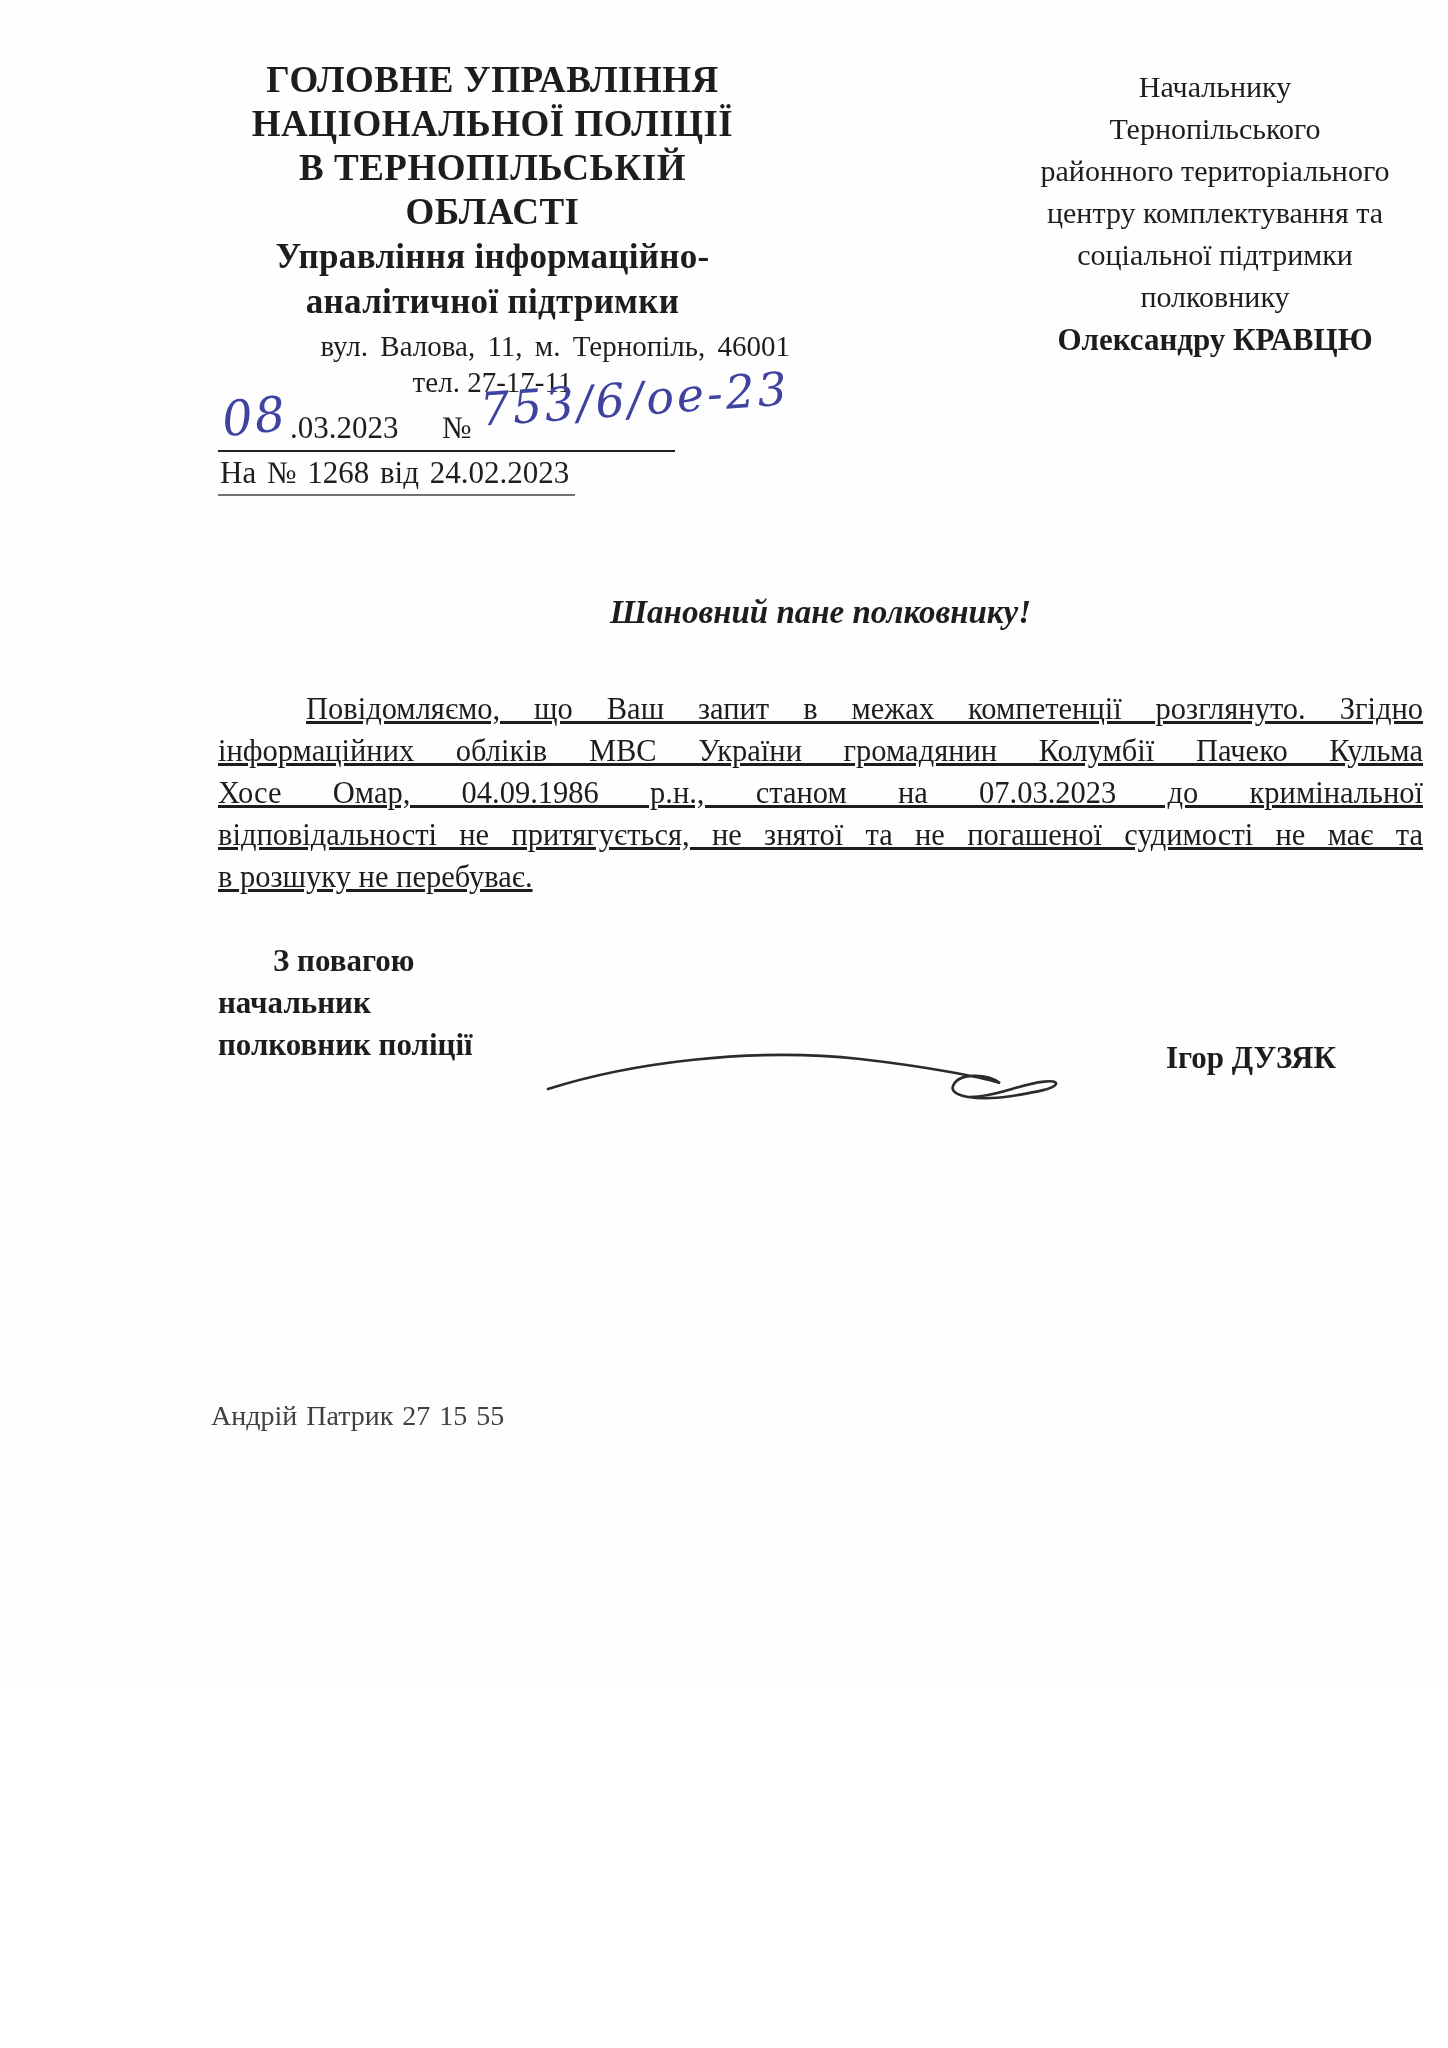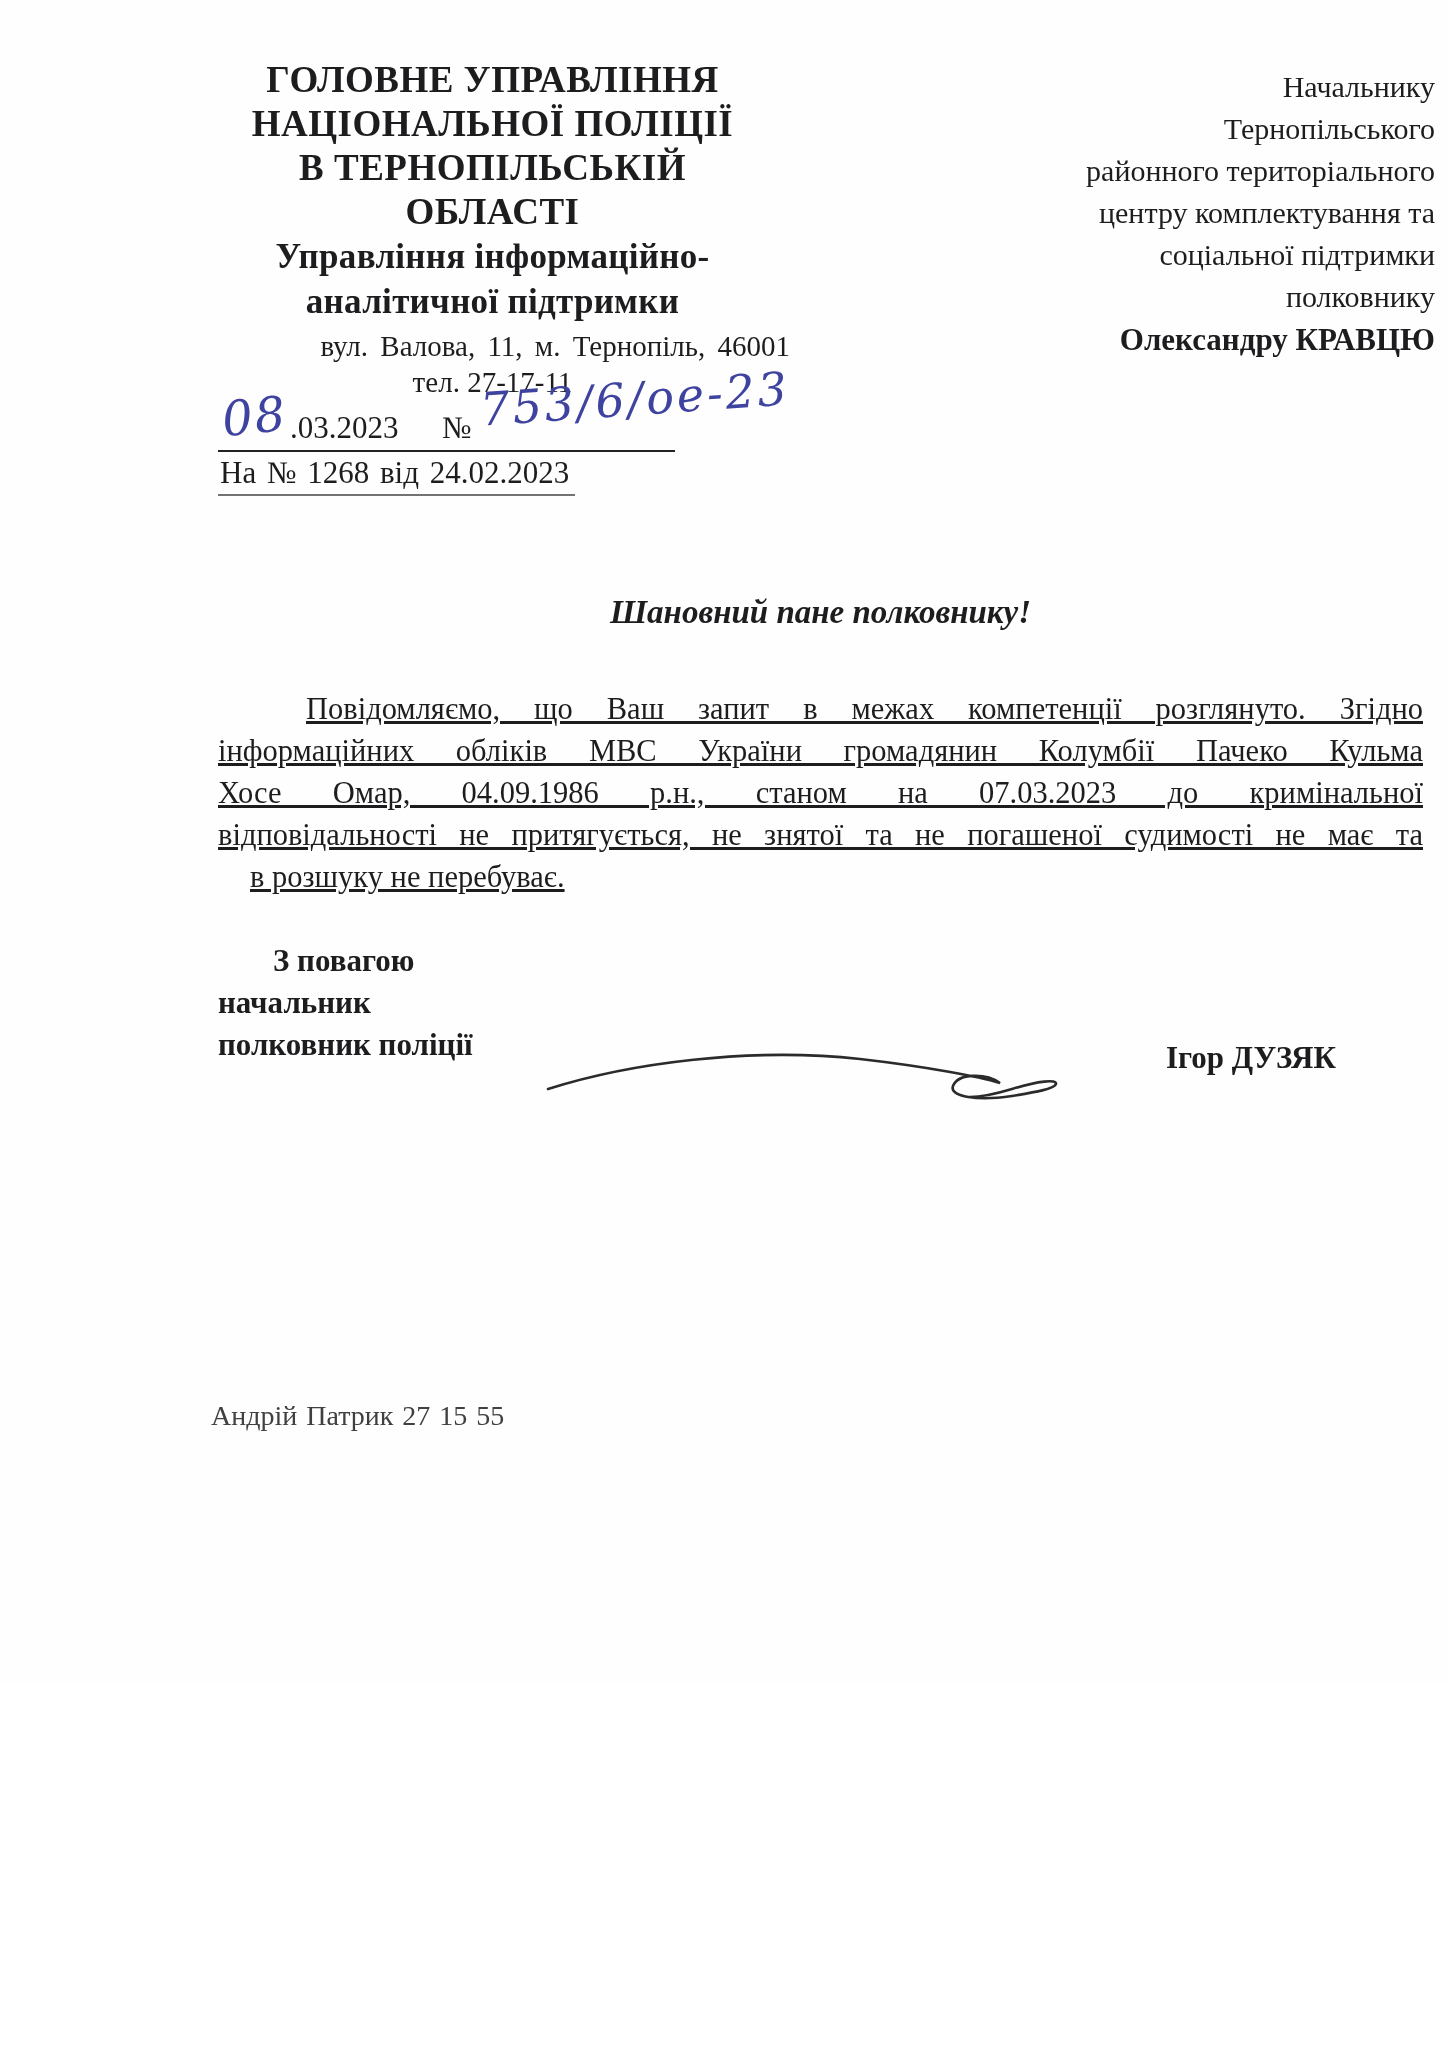--- a/index.html
+++ b/index.html
@@ -44,36 +44,36 @@
   .date-underline{
     position:absolute;left:218px;top:450px;width:457px;height:2px;background:#222;
   }
   .ref-line{
     position:absolute;left:218px;top:455px;font-size:31px;
     border-bottom:2px solid #737373;padding:0 6px 3px 2px;word-spacing:3px;font-family:Liberation Serif, serif;
   }
   
   .recipient{
     position:absolute;left:995px;top:66px;width:440px;
-    font-size:30px;line-height:42px;text-align:right;
+    font-size:30px;line-height:42px;text-align:center;
   }
   .recipient .name{font-weight:bold;font-size:31px;margin-top:1px;}
   
   .salutation{
     position:absolute;left:218px;top:594px;width:1205px;
     text-align:center;font-weight:bold;font-style:italic;font-size:33px;
   }
   .body-block{position:absolute;left:218px;top:688px;width:1205px;text-decoration:underline;}
   .body-line{
     font-size:30.5px;line-height:42px;
     text-align:justify;text-align-last:justify;
     white-space:normal;
   }
   .body-line.first{text-indent:88px;}
-  .body-line.last{text-align-last:left;margin-left:32px;}
+  .body-line.last{text-align-last:left;}
   
   .respect{position:absolute;left:273px;top:943px;font-weight:bold;font-size:31px;}
   .post-1{position:absolute;left:218px;top:985px;font-weight:bold;font-size:31px;}
   .post-2{position:absolute;left:218px;top:1027px;font-weight:bold;font-size:31px;}
   .signer-name{position:absolute;left:1166px;top:1040px;font-weight:bold;font-size:31px;}
   .signature-svg{position:absolute;left:540px;top:1045px;}
   
   .executor{position:absolute;left:211px;top:1400px;font-size:28px;color:#404040;word-spacing:2px;}
 </style>
 </head>

